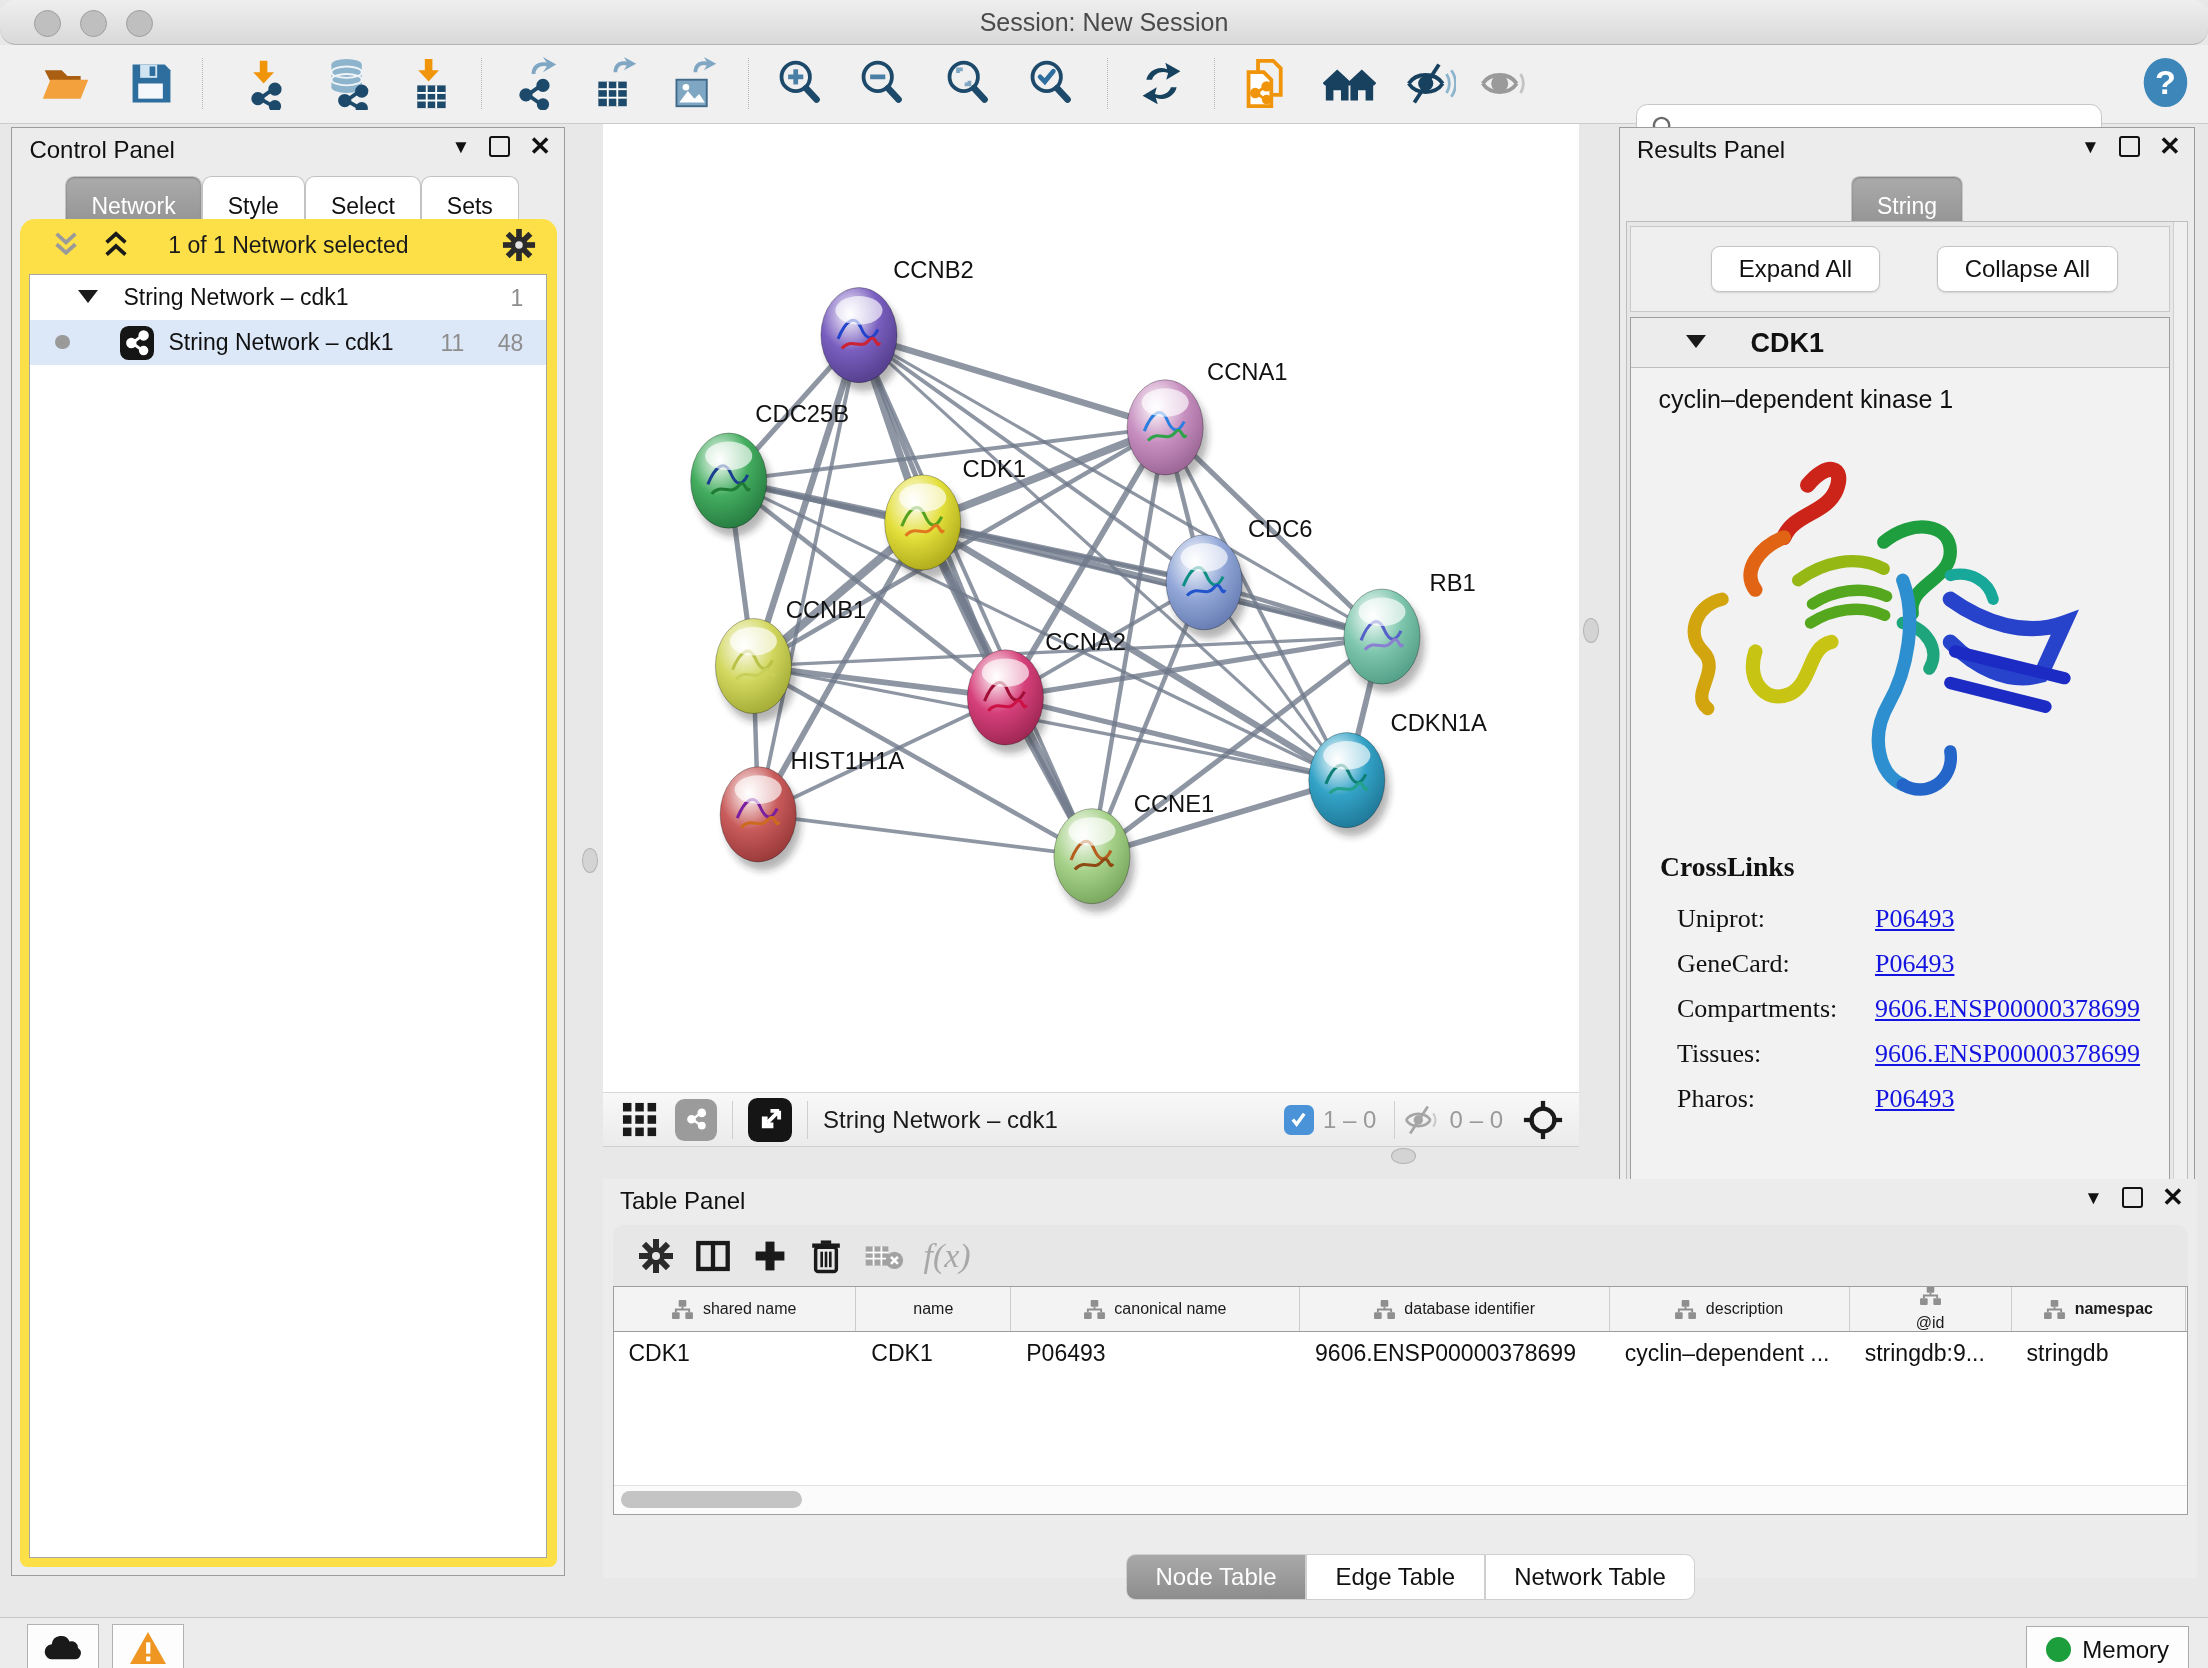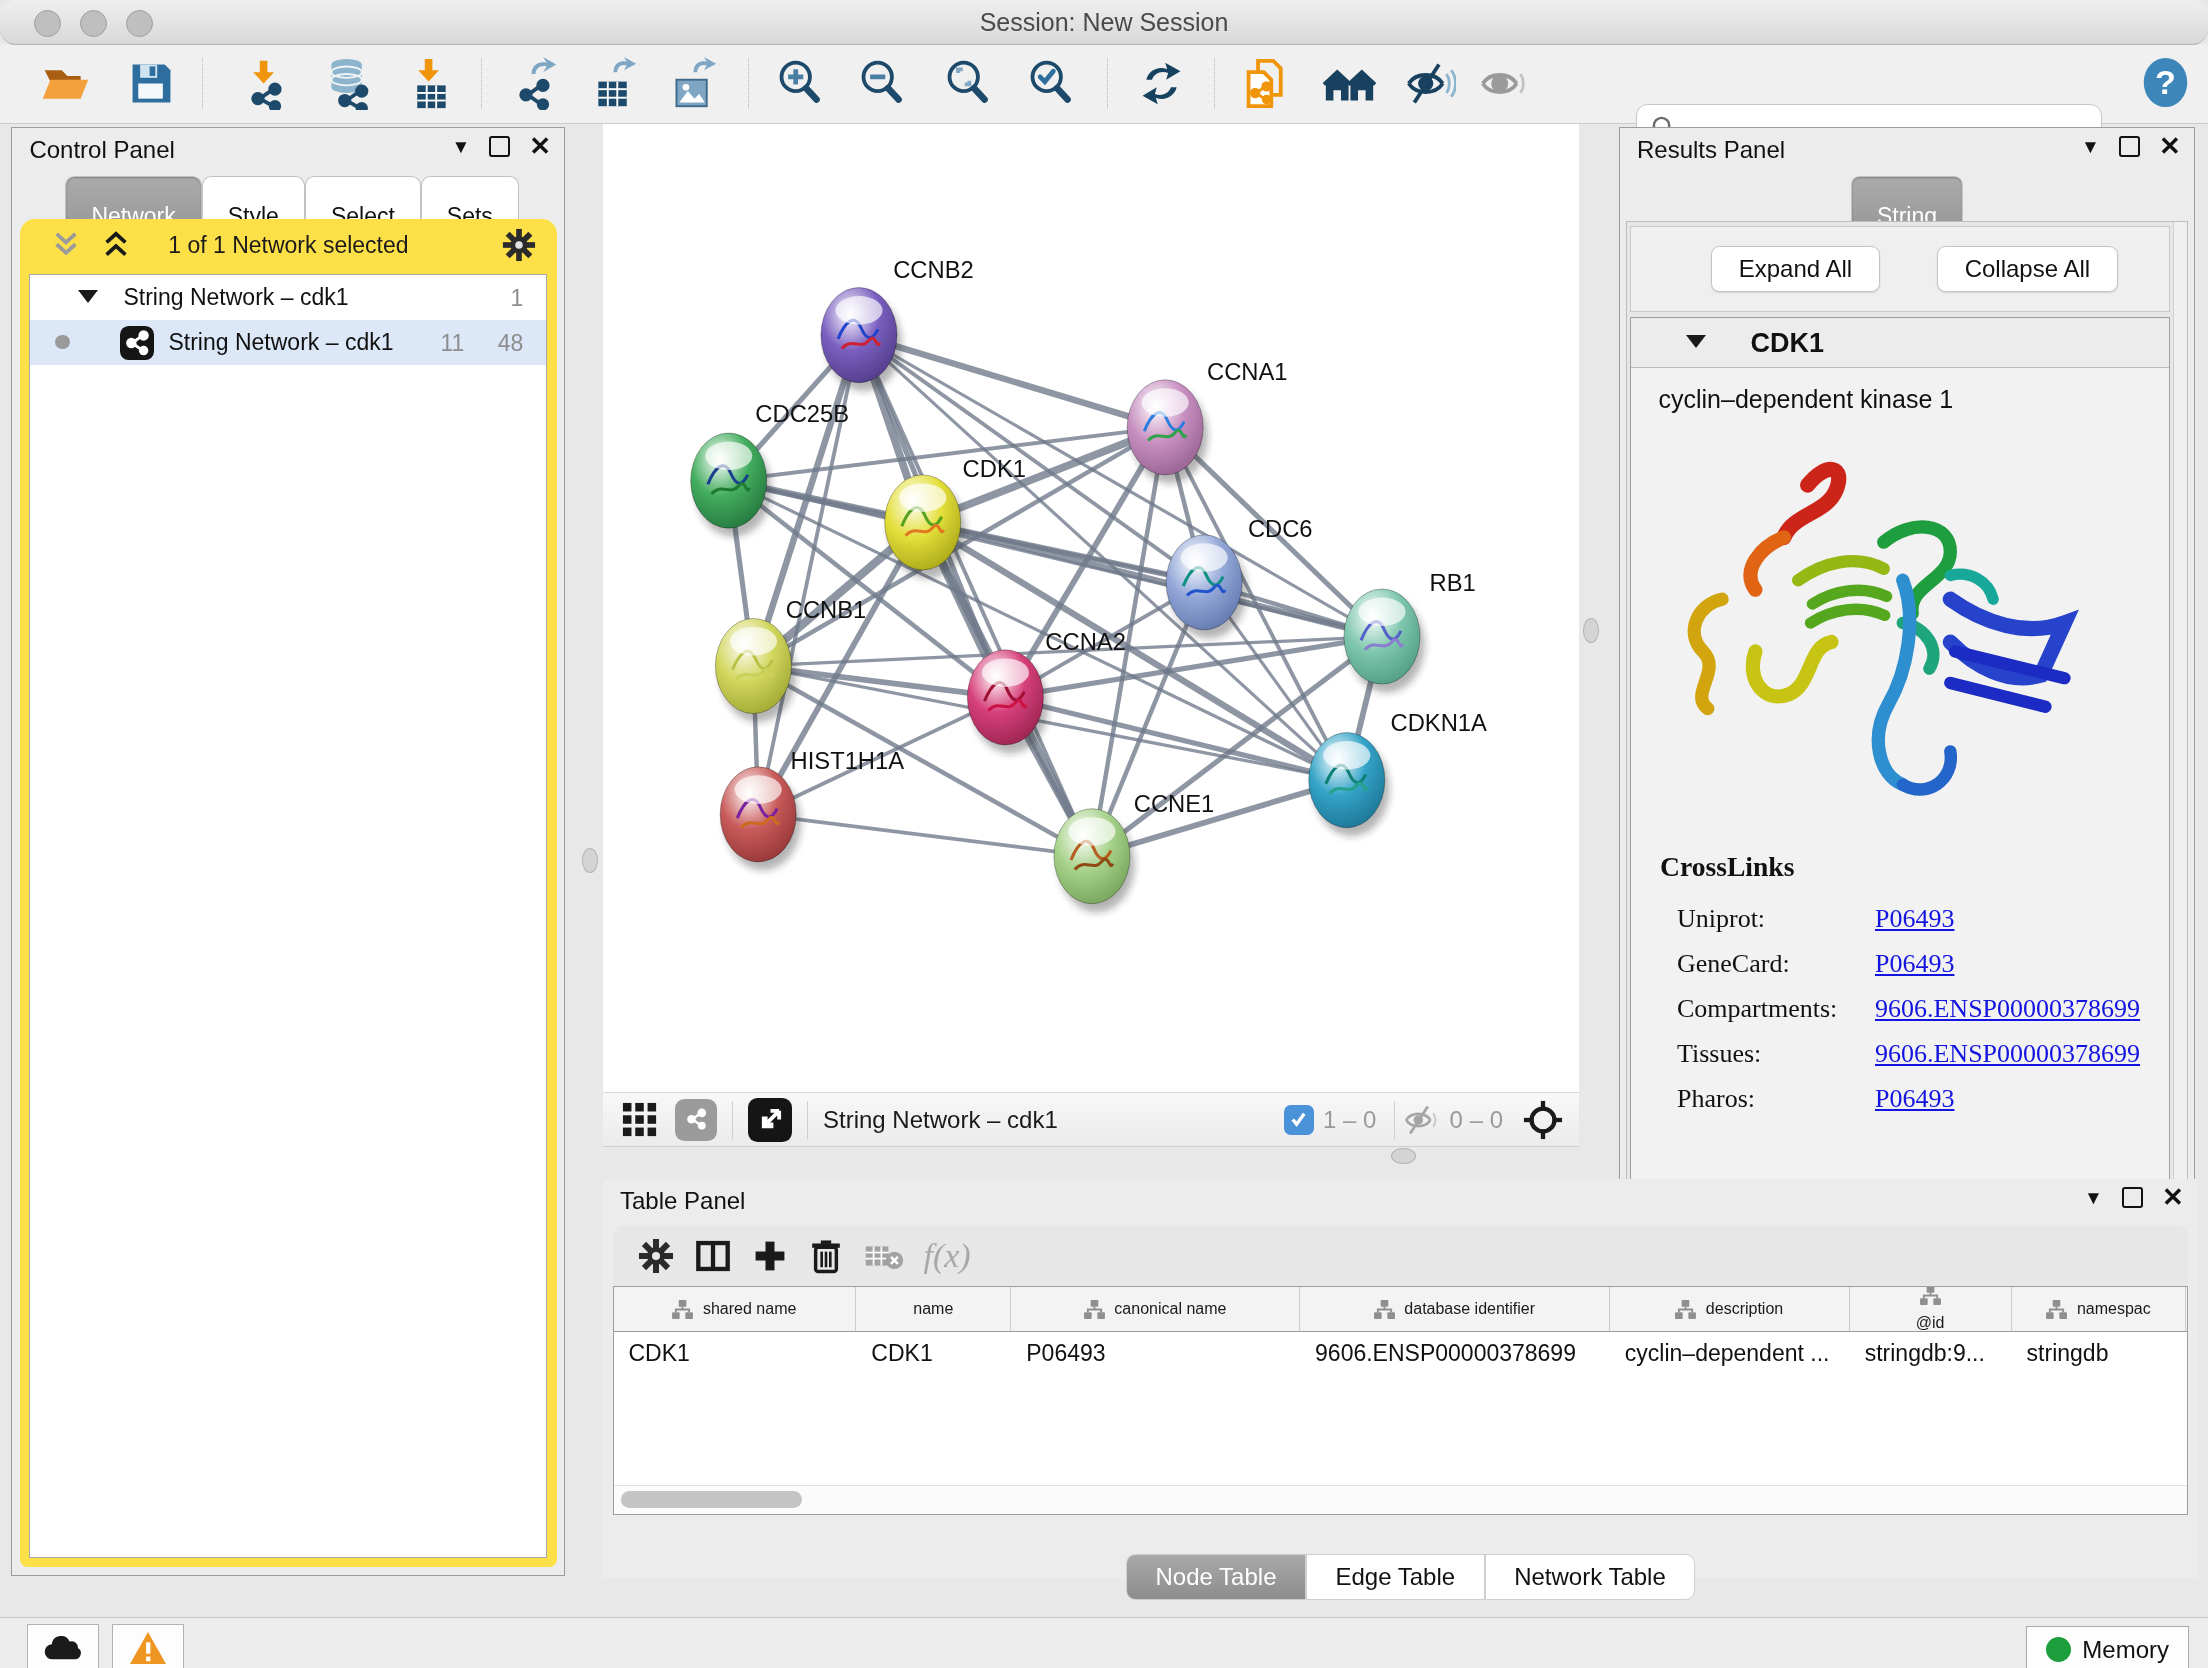--- a/index.html
+++ b/index.html
@@ -21,21 +21,21 @@
     border:1.9px solid #c6c6c6;border-radius:11.4px;display:flex;align-items:center;padding-left:13.3px;box-sizing:border-box;}
   .searchbox input{border:none;outline:none;font-size:23px;width:399px;background:transparent;}
   
   .panel{position:absolute;background:#ececec;border:1px solid #9c9c9c;box-sizing:border-box;}
   .p-header{position:relative;height:42px;}
   .p-title{position:absolute;left:17px;top:7.6px;font-size:24px;color:#111;}
   .p-btns{position:absolute;right:13.3px;top:7.6px;display:flex;align-items:center;gap:19px;}
   .p-caret{font-size:19px;color:#111;}
   .p-float{width:17px;height:17px;border:2.9px solid #111;border-radius:2.9px;}
   .p-close{font-size:26px;font-weight:bold;color:#111;line-height:21px;}
-  .tab{height:42px;line-height:42px;padding:18px 25px;font-size:23px;text-align:center;
+  .tab{height:42px;line-height:42px;padding:8px 25px;font-size:23px;text-align:center;
     background:#fff;border:1px solid #c2c2c2;border-bottom:none;border-radius:9.5px 9.5px 0 0;color:#111;}
   .tab.active{background:linear-gradient(#ababab,#8f8f8f);color:#fff;box-shadow:inset 0 1px 1.9px rgba(0,0,0,.25);}
   
   #control-panel{left:11.4px;top:127px;width:554px;height:1449px;}
   .cp-tabs{position:absolute;left:53px;top:48px;display:flex;}
   .cp-inner{position:absolute;left:7.6px;right:7.6px;top:91px;bottom:7.6px;background:#fde047;border-radius:15px 15px 7.6px 7.6px;}
   .cp-sub{position:relative;height:51px;}
   .chev{position:absolute;top:11.4px;}
   .cp-count{position:absolute;left:0;right:0;top:13.3px;text-align:center;font-size:23px;color:#1a1a1a;}
   .gearbtn{position:absolute;right:21px;top:8.6px;}
@@ -842,21 +842,21 @@
                   <rect x="0" y="13" width="8" height="7" rx="1"></rect>
                   <rect x="14" y="13" width="8" height="7" rx="1"></rect>
                 </g>
                 <g stroke="#8f8f8f" stroke-width="2" fill="none">
                   <path d="M11 7v3M4 13v-3h14v3"></path>
                 </g>
               </svg>
             </span>
             <span>@id</span>
           </div>
-          <div class="th" style="width: 175px;">
+          <div class="th" style="width: 175px; font-weight: bold;">
             <span>
               <svg width="21" height="19" viewBox="0 0 22 20">
                 <g fill="#8f8f8f">
                   <rect x="7" y="0" width="8" height="7" rx="1"></rect>
                   <rect x="0" y="13" width="8" height="7" rx="1"></rect>
                   <rect x="14" y="13" width="8" height="7" rx="1"></rect>
                 </g>
                 <g stroke="#8f8f8f" stroke-width="2" fill="none">
                   <path d="M11 7v3M4 13v-3h14v3"></path>
                 </g>

